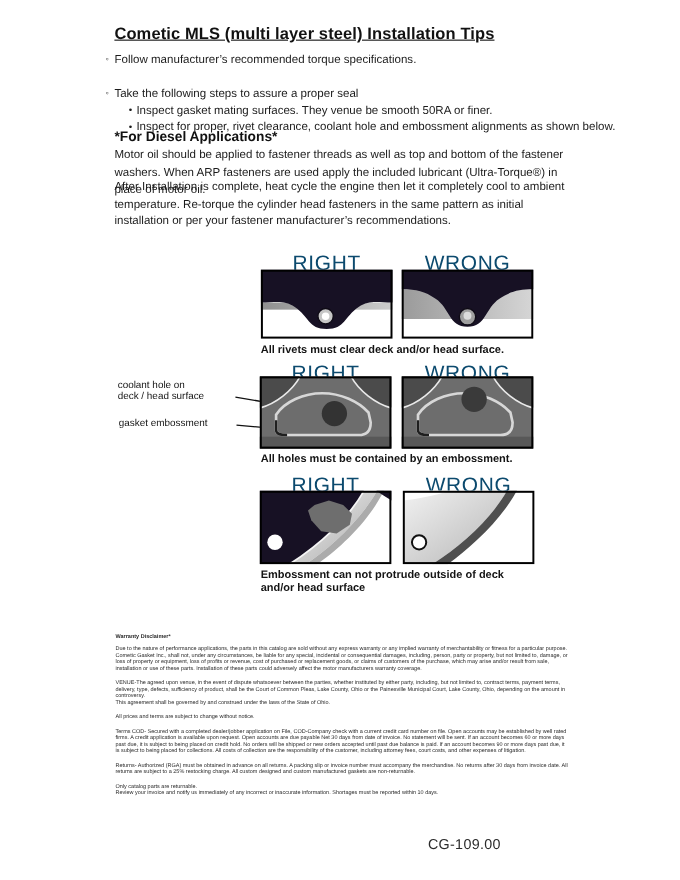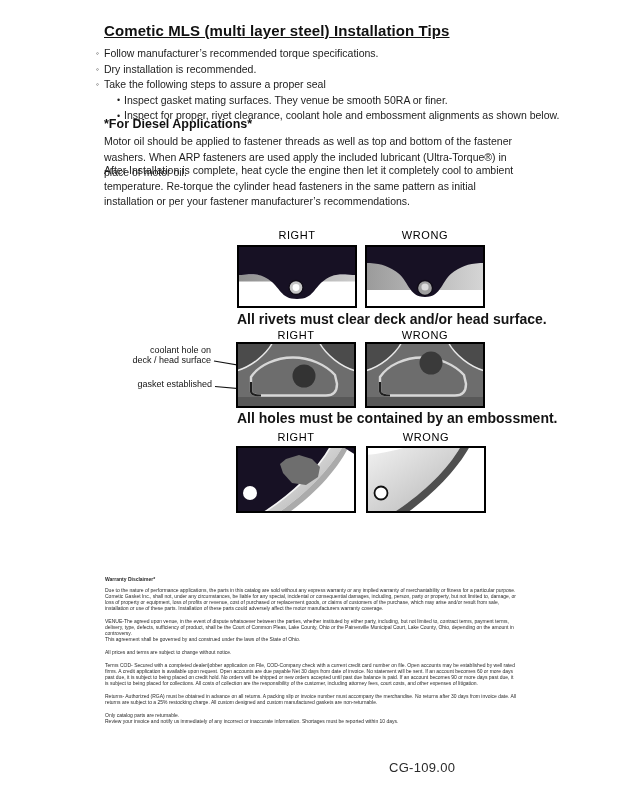--- a/index.html
+++ b/index.html
@@ -5,39 +5,38 @@
   html,body{margin:0;padding:0;background:#ffffff;}
   .page{position:relative;width:618px;height:800px;background:#ffffff;overflow:hidden;
         font-family:"Liberation Sans","DejaVu Sans",sans-serif;color:#1c1c1c;}
   .abs{position:absolute;}
   .title{font-size:15px;font-weight:bold;text-decoration:underline;color:#111;letter-spacing:.1px;}
   .body-line{font-size:10.5px;line-height:15.5px;white-space:nowrap;}
   .para{font-size:10.5px;line-height:15.5px;width:418px;}
   .b-marker{display:inline-block;width:8px;font-size:8.5px;vertical-align:1px;}
   .sb-marker{display:inline-block;width:7px;font-size:9px;vertical-align:.5px;}
   .diesel-h{font-size:12.5px;font-weight:bold;color:#111;}
-  .rw-label{font-size:11px;letter-spacing:.6px;color:#000000;text-align:center;width:120px;}
-  .caption{font-size:14px;font-weight:bold;color:#141414;line-height:12px;}
+  .rw-label{font-size:19px;letter-spacing:.6px;color:#0c4a6e;text-align:center;width:120px;}
+  .caption{font-size:10px;font-weight:bold;color:#141414;line-height:12px;}
   .panel{position:absolute;width:120px;}
-  .ann{font-size:9px;line-height:9.5px;color:#141414;text-align:right;width:104px;}
+  .ann{font-size:9px;line-height:9.5px;color:#141414;width:104px;}
   .disc{font-size:5px;line-height:6px;color:#2a2a2a;width:412px;}
   .disc .d-h{font-weight:bold;margin:0 0 5px 0;}
   .disc p{margin:0 0 7px 0;}
   .disc p.tight{margin:0;}
   .pageno{font-size:13px;color:#2b2b2b;letter-spacing:.3px;}
 </style>
 </head>
 <body>
 
 <div class="page">
 
   <div class="abs body-line" style="left:96px;top:46px;"><span class="b-marker">◦</span><span>Follow manufacturer’s recommended torque specifications.</span></div>
 
   <div class="abs title" style="left:104px;top:22px;">Cometic MLS (multi layer steel) Installation Tips</div>
-  <div class="abs body-line" style="left:96px;top:61.5px;"><span class="b-marker">◦</span><span>Dry installation is recommended.</span></div>
   <div class="abs body-line" style="left:96px;top:77px;"><span class="b-marker">◦</span><span>Take the following steps to assure a proper seal</span></div>
   <div class="abs body-line" style="left:117px;top:92.5px;"><span class="sb-marker">•</span><span>Inspect gasket mating surfaces.  They venue be smooth 50RA or finer.</span></div>
   <div class="abs body-line" style="left:117px;top:108px;"><span class="sb-marker">•</span><span>Inspect for proper, rivet clearance, coolant hole and embossment alignments as shown below.</span></div>
 
   <div class="abs diesel-h" style="left:104px;top:117px;">*For Diesel Applications*</div>
   <div class="abs para" style="left:104px;top:134px;">Motor oil should be applied to fastener threads as well as top and bottom of the fastener washers. When ARP fasteners are used apply the included lubricant (Ultra-Torque®) in place of motor oil.</div>
   <div class="abs para" style="left:104px;top:163px;">After Installation is complete, heat cycle the engine then let it completely cool to ambient temperature. Re-torque the cylinder head fasteners in the same pattern as initial installation or per your fastener manufacturer’s recommendations.</div>
 
   <div class="abs rw-label" style="left:237px;top:229px;">RIGHT</div>
   <div class="abs rw-label" style="left:365px;top:229px;">WRONG</div>
@@ -74,21 +73,21 @@
 
   <div class="abs caption" style="left:237px;top:313px;">All rivets must clear deck and/or head surface.</div>
 
   <div class="abs rw-label" style="left:236px;top:329px;">RIGHT</div>
   <div class="abs rw-label" style="left:365px;top:329px;">WRONG</div>
 
   <div class="abs ann" style="left:107px;top:346px;">
     <div>coolant hole on</div>
     <div>deck / head surface</div>
   </div>
-  <div class="abs ann" style="left:108px;top:380px;">gasket established</div>
+  <div class="abs ann" style="left:108px;top:380px;">gasket embossment</div>
 
   <svg class="abs" style="left:110px;top:340px;" width="210" height="60" viewBox="0 0 210 60">
     <line x1="104" y1="21" x2="190" y2="35.5" stroke="#111" stroke-width="1.2"></line>
     <line x1="105" y1="46.5" x2="156" y2="51" stroke="#111" stroke-width="1.2"></line>
   </svg>
 
   <svg class="panel" style="left:236px;top:342px;" width="120" height="66" viewBox="0 0 120 66">
     <rect x="0" y="0" width="120" height="66" fill="#6d6d6d"></rect>
     <rect x="0" y="55" width="120" height="11" fill="#585858"></rect>
     <path d="M0,0 H37 C30,13 15,25 0,29 Z" fill="#4b4b4b"></path>
@@ -145,20 +144,24 @@
         </linearGradient>
       </defs>
     <rect x="0" y="0" width="120" height="67" fill="#ffffff"></rect>
     <path d="M0,0 H95 C81,25 55,49 27,67 H0 Z" fill="url(#g3w)"></path>
     <path d="M0,0 H44 C28,5 12,8 0,9 Z" fill="#ffffff"></path>
     <path d="M95,0 C81,25 55,49 27,67 H41 C62,52 90,26 104,0 Z" fill="#4f4f4f"></path>
     <circle cx="15" cy="47" r="6.5" fill="#ffffff" stroke="#111" stroke-width="1.8"></circle>
     <rect x="1" y="1" width="118" height="65" fill="none" stroke="#000" stroke-width="2"></rect>
   </svg>
 
+  <div class="abs caption" style="left:237px;top:517px;">
+    <div>Embossment can not protrude outside of deck</div>
+    <div>and/or head surface</div>
+  </div>
 
   <div class="abs disc" style="left:105px;top:576px;">
     <div class="d-h">Warranty Disclaimer*</div>
     <p>Due to the nature of performance applications, the parts in this catalog are sold without any express warranty or any implied warranty of merchantability or fitness for a particular purpose.  Cometic Gasket Inc., shall not, under any circumstances, be liable for any special, incidental or consequential damages, including, person, party or property, but not limited to, damage, or loss of property or equipment, loss of profits or revenue, cost of purchased or replacement goods, or claims of customers of the purchase, which may arise and/or result from sale, installation or use of these parts.  Installation of these parts could adversely affect the motor manufacturers warranty coverage.</p>
     <p class="tight">VENUE-The agreed upon venue, in the event of dispute whatsoever between the parties, whether instituted by either party, including, but not limited to, contract terms, payment terms, delivery, type, defects, sufficiency of product, shall be the Court of Common Pleas, Lake County, Ohio or the Painesville Municipal Court, Lake County, Ohio, depending on the amount in controversy.</p>
     <p>This agreement shall be governed by and construed under the laws of the State of Ohio.</p>
     <p>All prices and terms are subject to change without notice.</p>
     <p>Terms COD- Secured with a completed dealer/jobber application on File, COD-Company check with a current credit card number on file.  Open accounts may be established by well rated firms.  A credit application is available upon request.  Open accounts are due payable Net 30 days from date of invoice.  No statement will be sent.  If an account becomes 60 or more days past due, it is subject to being placed on credit hold.  No orders will be shipped or new orders accepted until past due balance is paid.  If an account becomes 90 or more days past due, it is subject to being placed for collections.  All costs of collection are the responsibility of the customer, including attorney fees, court costs, and other expenses of litigation.</p>
     <p>Returns- Authorized (RGA) must be obtained in advance on all returns.  A packing slip or invoice number must accompany the merchandise.  No returns after 30 days from invoice date.  All returns are subject to a 25% restocking charge.  All custom designed and custom manufactured gaskets are non-returnable.</p>
     <p class="tight">Only catalog parts are returnable.</p>

